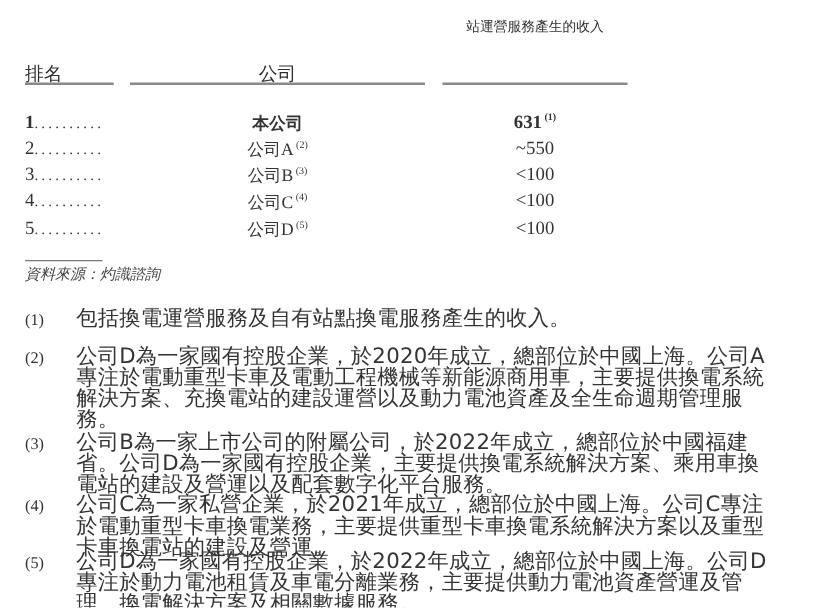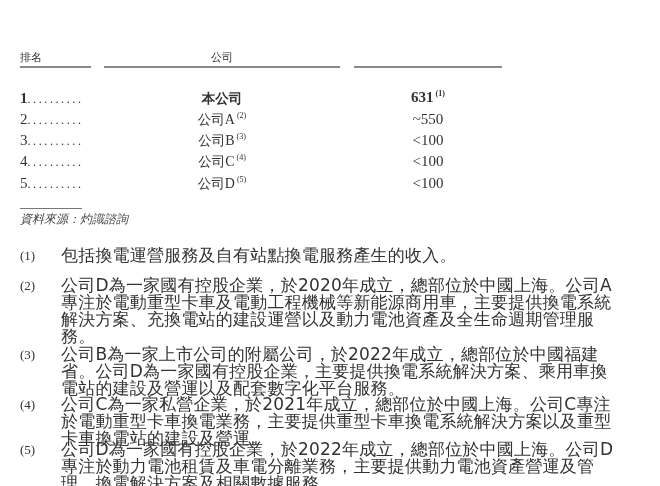--- a/index.html
+++ b/index.html
@@ -1,21 +1,21 @@
 <!DOCTYPE html>
 <html><head>
 <meta charset="utf-8">
 <style>
   html, body { margin: 0; padding: 0; background: #ffffff; }
   body {
     width: 660px; height: 486px; position: relative; overflow: hidden;
     font-family: "DejaVu Serif", "Liberation Serif", serif;
     color: #2b2b2b;
   }
-  .hdr { position: absolute; font-family: "DejaVu Sans", "Liberation Sans", sans-serif; font-size: 11px; color: #2f2f2f; }
+  .hdr { position: absolute; font-family: "DejaVu Sans", "Liberation Sans", sans-serif; font-size: 15px; color: #2f2f2f; }
   .hdr-rev { position: absolute; left: 354px; width: 148px; top: 14px; text-align: center; font-family: "DejaVu Sans", "Liberation Sans", sans-serif; font-size: 11px; line-height: 15px; color: #2f2f2f; }
   .hdr-rev .l1 { font-weight: bold; }
   .rule { position: absolute; height: 2px; background: #8a8a8a; }
   .rank { position: absolute; left: 20px; font-size: 13.5px; color: #333; letter-spacing: 0px; }
   .rank .num { font-family: "Liberation Serif", serif; font-size: 15px; }
   .rank .dots { font-family: "Liberation Serif", serif; font-size: 12px; letter-spacing: 2.6px; }
   .co { position: absolute; left: 104px; width: 348px; text-align: center; font-size: 13.5px; color: #333; }
   .co .zh { font-family: "DejaVu Sans", "Liberation Sans", sans-serif; }
   .co .lat { font-family: "Liberation Serif", serif; font-size: 14px; }
   sup { font-family: "Liberation Serif", serif; font-size: 8px; vertical-align: 6px; margin-left: 2px; }
@@ -26,20 +26,21 @@
   .fn { position: absolute; left: 20px; width: 620px; font-size: 12px; line-height: 17px; color: #333; }
   .fn .fn-no { position: absolute; left: 0; top: 0; font-family: "Liberation Serif", serif; font-size: 13px; }
   .fn .fn-text { margin-left: 41px; width: 560px; font-family: "DejaVu Sans", "Liberation Sans", sans-serif; font-size: 17px; letter-spacing: 0.2px; }
 </style>
 </head>
 <body>
 
 <div class="hdr" style="left:20px; top:50px;">排名</div>
 <div class="hdr" style="left:104px; width:236px; top:50px; text-align:center;">公司</div>
 <div class="hdr-rev">
+  <div>站運營服務產生的收入</div>
 </div>
 <div class="rule" style="left:20px; width:71px; top:66px;"></div>
 <div class="rule" style="left:104px; width:236px; top:66px;"></div>
 <div class="rule" style="left:354px; width:148px; top:66px;"></div>
 
 <div class="rank" style="top:90px;"><span class="num bold">1</span><span class="dots">..........</span></div>
 <div class="co" style="top:90px; width:236px;"><span class="zh bold">本公司</span></div>
 <div class="rev bold" style="top:89px;"><span>631</span><sup>(1)</sup></div>
 
 <div class="rank" style="top:111px;"><span class="num">2</span><span class="dots">..........</span></div>

